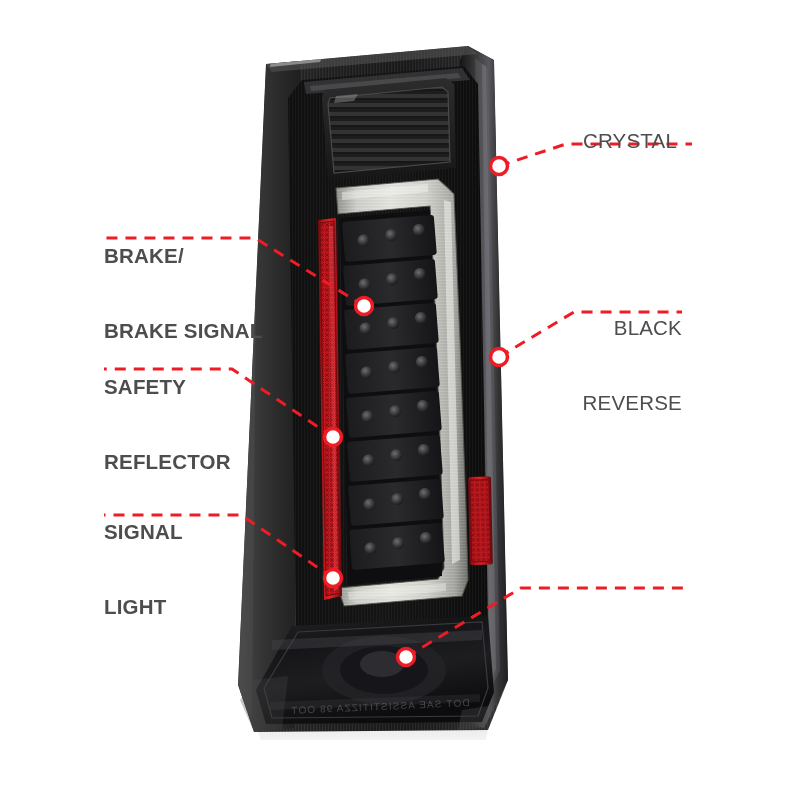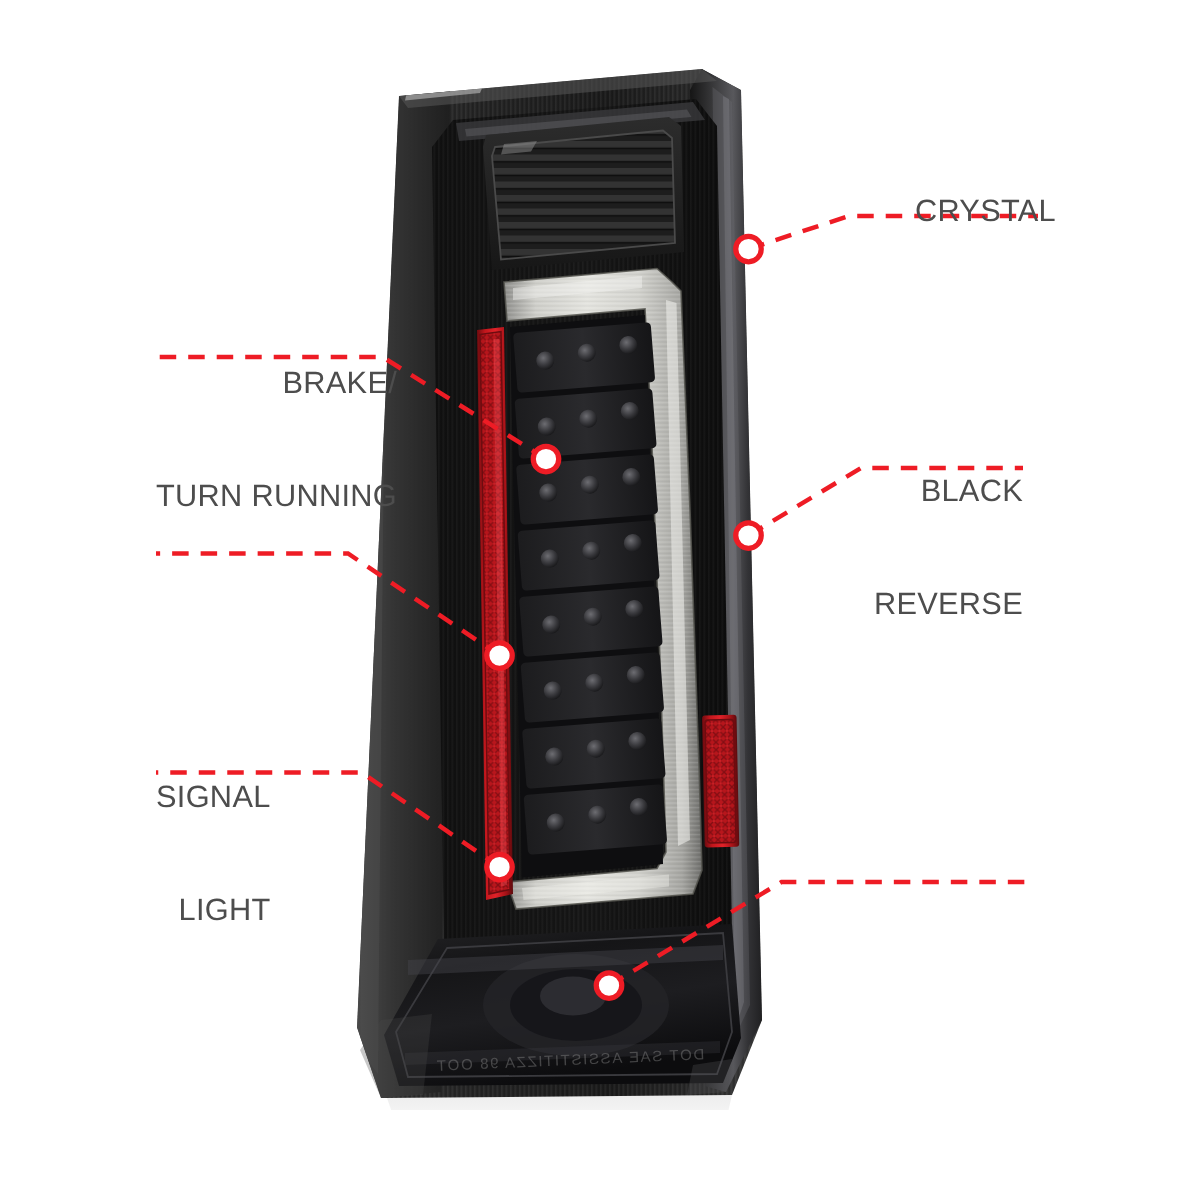--- a/index.html
+++ b/index.html
@@ -21,21 +21,21 @@
   .callout-label {
     position: absolute;
     color: #4d4d4d;
     font-size: 20.5px;
     line-height: 25px;
     letter-spacing: 0.2px;
     white-space: pre;
     font-weight: 400;
   }
   .callout-label.right-align { text-align: right; }
-  .callout-label.left-align  { text-align: right;  }
+  .callout-label.left-align  { text-align: left; font-weight: bold;  }
 
   
   #overlay {
     position: absolute;
     left: 0; top: 0;
     width: 800px; height: 800px;
     pointer-events: none;
   }
 
   
@@ -384,34 +384,38 @@
     <g id="dots">
         <circle cx="499" cy="166" r="8.5" fill="#ffffff" stroke="#ee1c25" stroke-width="3.5"></circle>
         <circle cx="364" cy="306" r="8.5" fill="#ffffff" stroke="#ee1c25" stroke-width="3.5"></circle>
         <circle cx="499" cy="357" r="8.5" fill="#ffffff" stroke="#ee1c25" stroke-width="3.5"></circle>
         <circle cx="333" cy="437" r="8.5" fill="#ffffff" stroke="#ee1c25" stroke-width="3.5"></circle>
         <circle cx="333" cy="578" r="8.5" fill="#ffffff" stroke="#ee1c25" stroke-width="3.5"></circle>
         <circle cx="406" cy="657" r="8.5" fill="#ffffff" stroke="#ee1c25" stroke-width="3.5"></circle>
       </g>
   </svg>
 
-  <div class="callout-label right-align" id="lbl-crystal-clear-lens" style="top: 78px; left: auto; right: 96px;">
+  <div class="callout-label right-align" id="lbl-crystal-clear-lens" style="top: 78px; left: auto; right: 123px;">
     <div>CRYSTAL</div>
   </div>
 
   <div class="callout-label left-align" id="lbl-brake-turn-signal" style="top: 193px; left: 104px;">
     <div>BRAKE/</div>
-    <div>TURN RUNNING</div>
+    <div>BRAKE SIGNAL</div>
   </div>
 
   <div class="callout-label right-align" id="lbl-black-housing" style="top: 265px; left: auto; right: 118px; text-align: right;">
     <div>BLACK</div>
     <div>REVERSE</div>
   </div>
 
+  <div class="callout-label left-align" id="lbl-safety-reflector" style="top: 324px; left: 104px;">
+    <div>SAFETY</div>
+    <div>REFLECTOR</div>
+  </div>
 
   <div class="callout-label left-align" id="lbl-running-light" style="top: 469px; left: 104px;">
     <div>SIGNAL</div>
     <div>LIGHT</div>
   </div>
 
 
 </div>
 
 </body></html>

